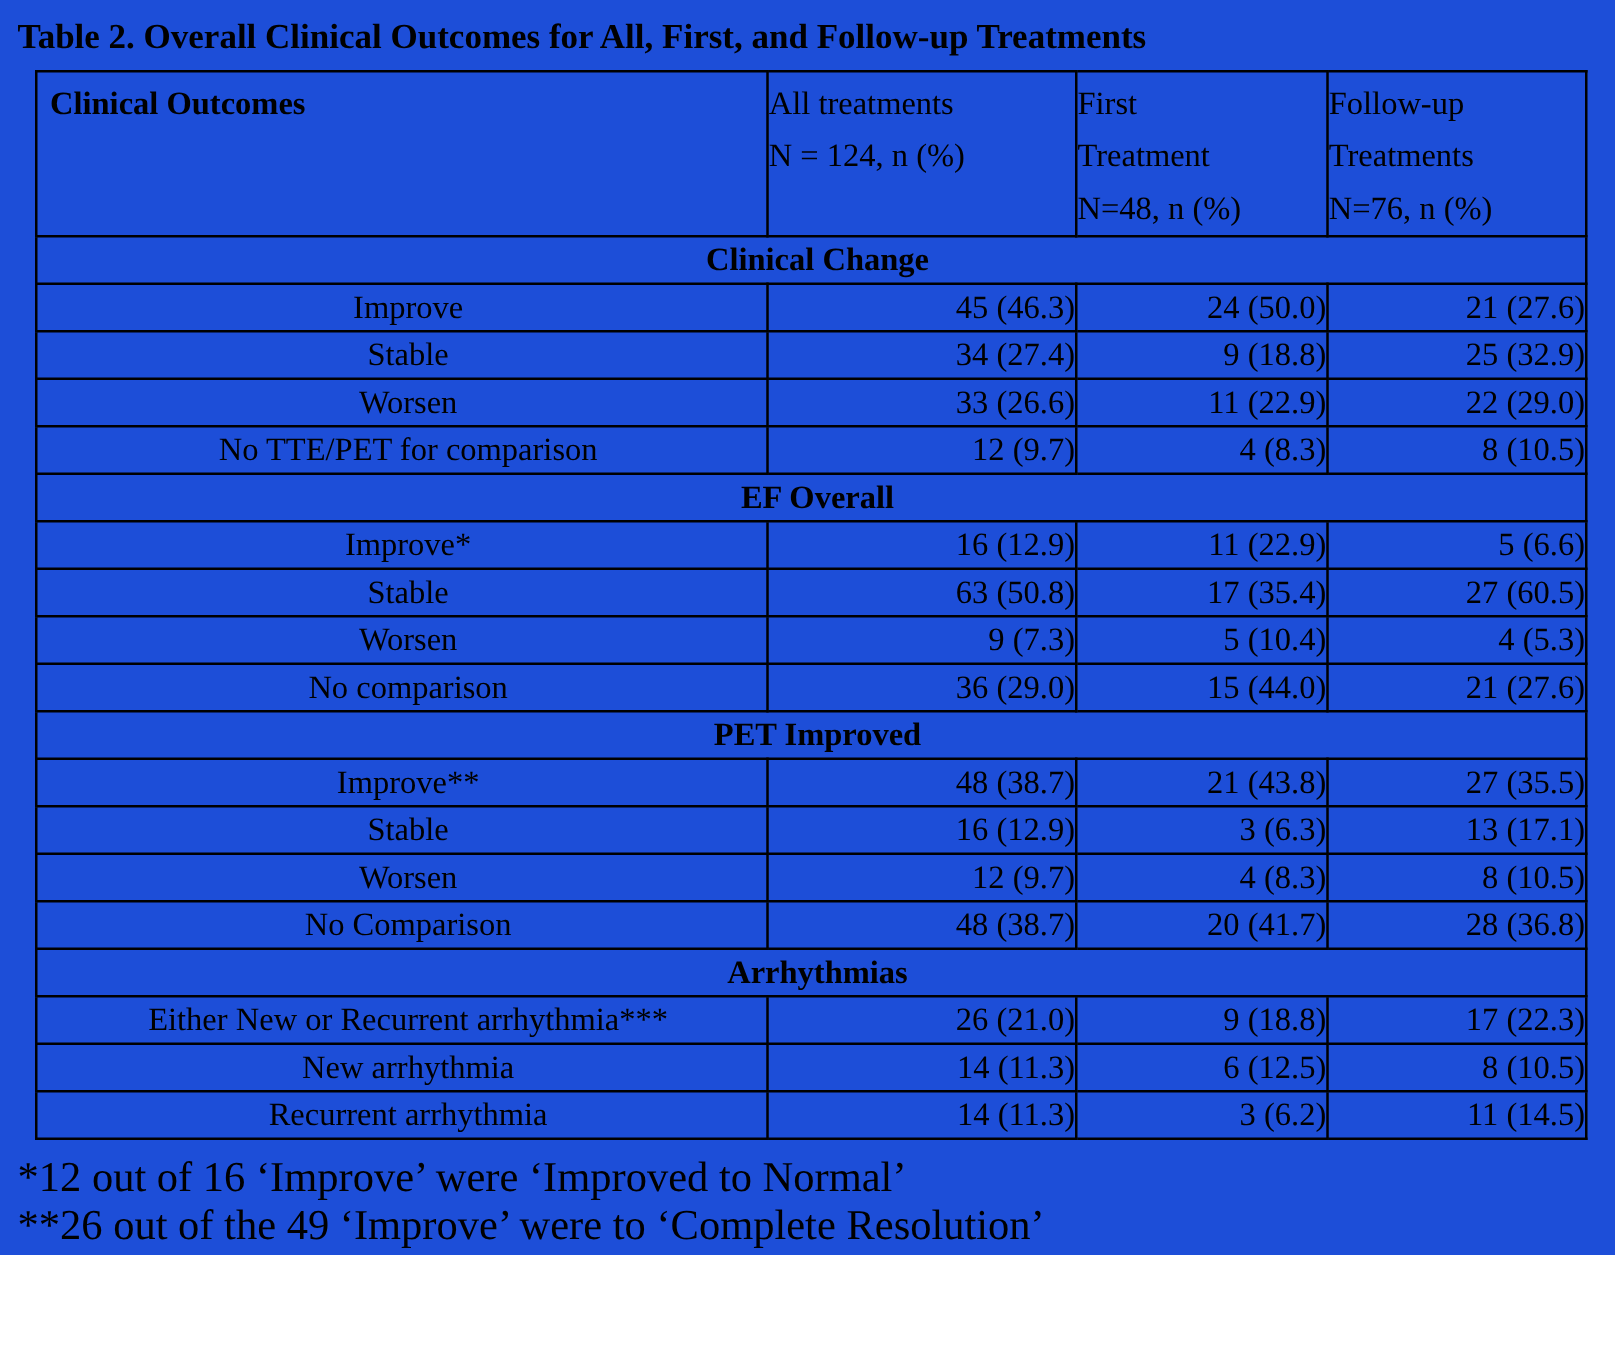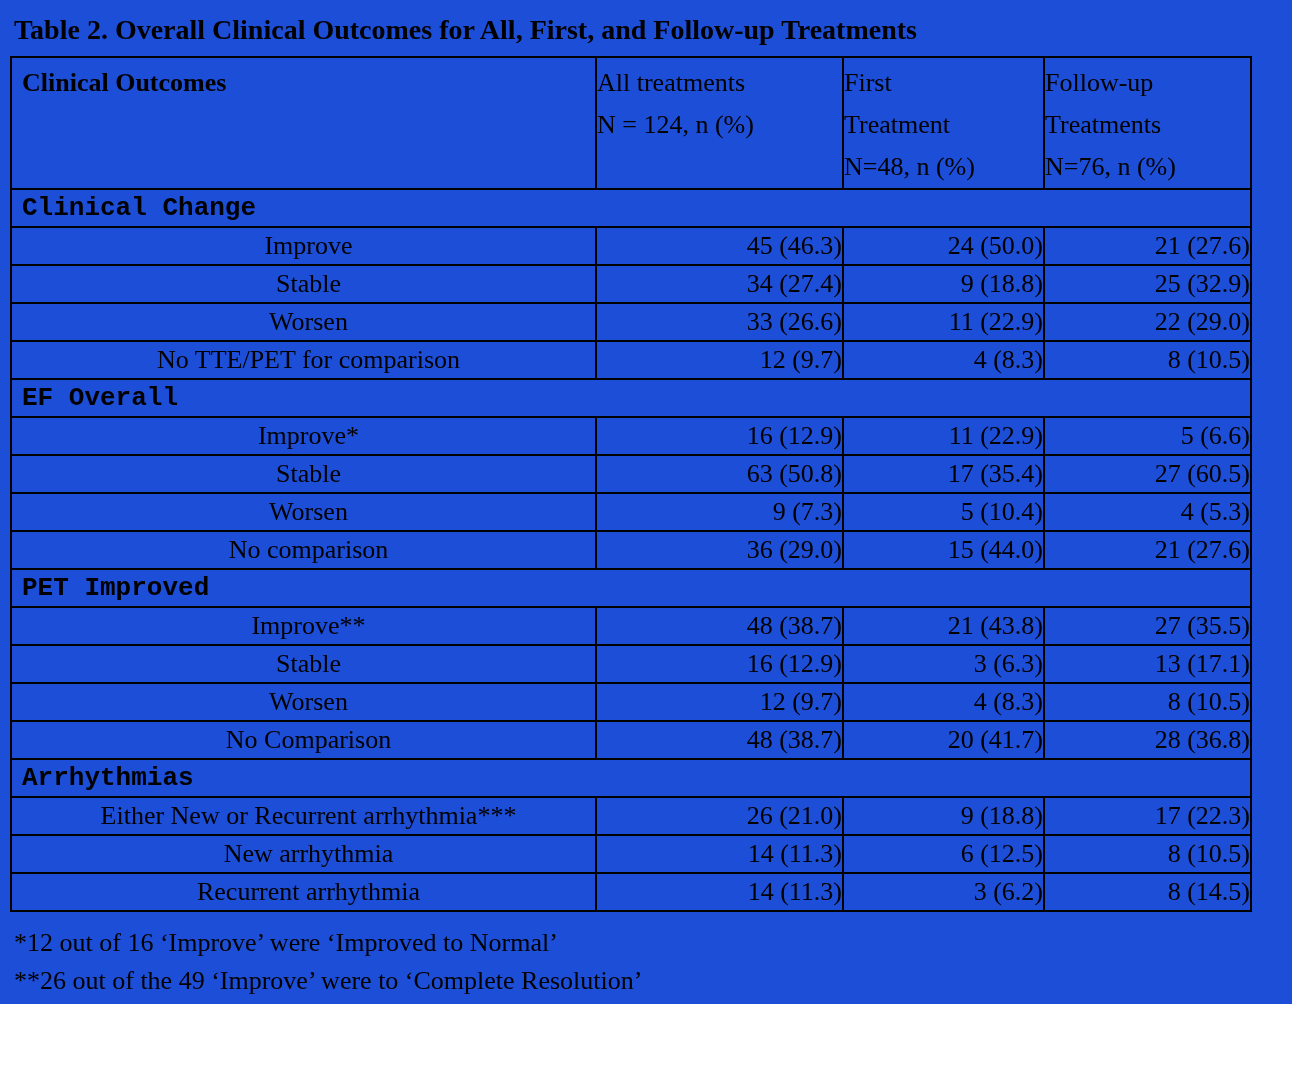--- a/index.html
+++ b/index.html
@@ -20,21 +20,21 @@
   .title {
     margin: 14px 14px 10px 14px;
     font-size: 28px;
     font-weight: bold;
     line-height: 32px;
     white-space: nowrap;
   }
   table.outcomes {
     border-collapse: collapse;
     table-layout: fixed;
-    margin-left: 10px;
+    margin-left: 28px;
     width: 1240px;
   }
   col.c1 { width: 585px; }
   col.c2 { width: 247px; }
   col.c3 { width: 201px; }
   col.c4 { width: 207px; }
   th, td {
     border: 2px solid #000000;
     font-size: 26px;
     font-weight: normal;
@@ -53,33 +53,32 @@
     padding-left: 10px;
   }
   .head-center { text-align: left; }
   tbody td {
     height: 36px;
     line-height: 36px;
     vertical-align: middle;
   }
   td.section-cell {
     font-weight: bold;
-    text-align: left;
+    text-align: center;
     padding-left: 10px;
-    font-family: Liberation Mono, monospace;
   }
   td.label-cell {
     text-align: center;
     padding-left: 10px;
     white-space: nowrap;
   }
   td.value-cell { text-align: right; }
   .footnotes {
     margin: 12px 14px 0 14px;
-    font-size: 26px;
+    font-size: 34px;
   }
   .footnote {
     line-height: 38px;
     white-space: nowrap;
   }
 </style>
 </head>
 <body>
 
 <div class="page">
@@ -206,21 +205,21 @@
         <tr>
           <td class="label-cell">New arrhythmia</td>
           <td class="value-cell">14 (11.3)</td>
           <td class="value-cell">6 (12.5)</td>
           <td class="value-cell">8 (10.5)</td>
         </tr>
         <tr>
           <td class="label-cell">Recurrent arrhythmia</td>
           <td class="value-cell">14 (11.3)</td>
           <td class="value-cell">3 (6.2)</td>
-          <td class="value-cell">8 (14.5)</td>
+          <td class="value-cell">11 (14.5)</td>
         </tr>
       </tbody>
   </table>
 
   <div class="footnotes">
     <div class="footnote">*12 out of 16 ‘Improve’ were ‘Improved to Normal’</div>
     <div class="footnote">**26 out of the 49 ‘Improve’ were to ‘Complete Resolution’</div>
   </div>
 
 </div>

